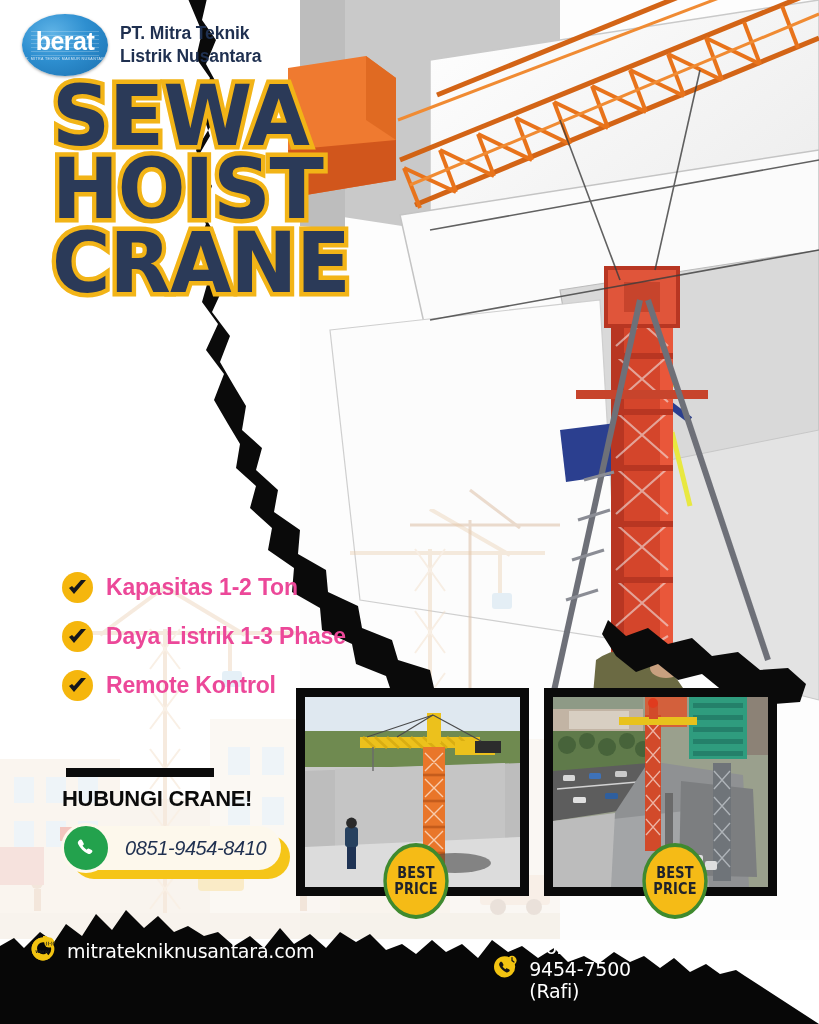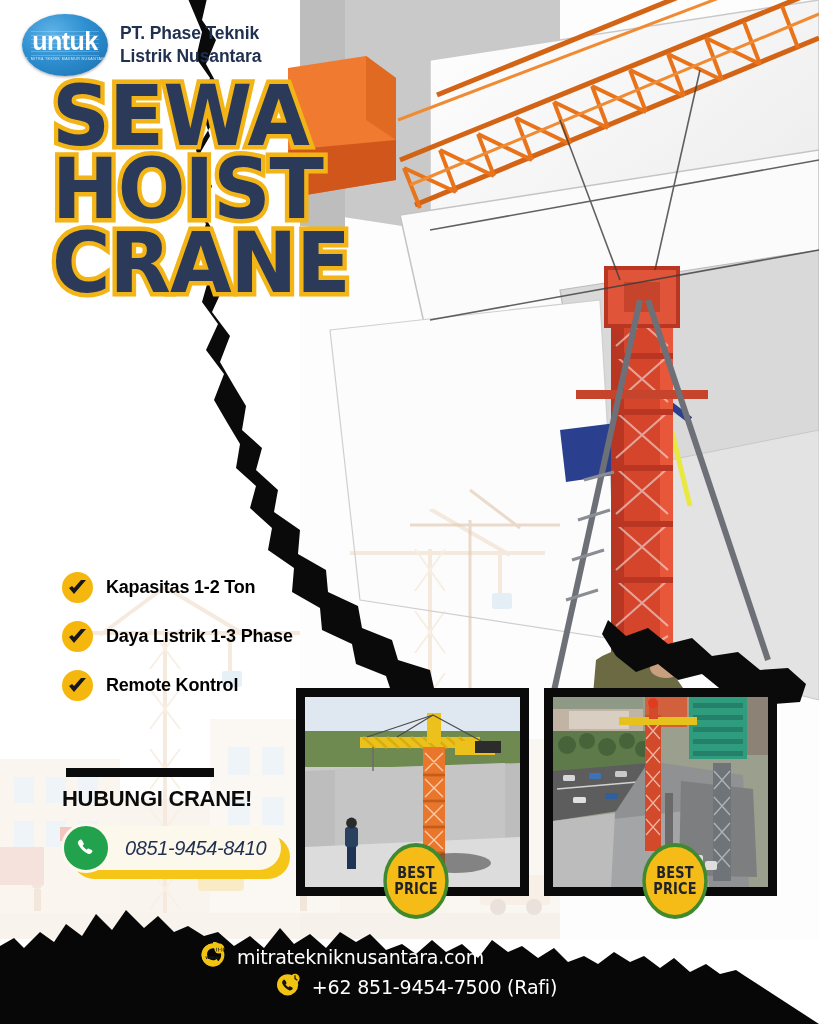--- a/index.html
+++ b/index.html
@@ -55,21 +55,21 @@
   .desc{
     position:absolute;top:452px;left:62px;width:360px;z-index:35;
     color:#2c2c2c;font-size:20.5px;line-height:1.46;letter-spacing:-.2px;
   }
 
   
   .features{position:absolute;top:565px;left:62px;z-index:35;}
   .feat{display:flex;align-items:center;gap:13px;height:44px;margin-bottom:5px;}
   .tick{width:31px;height:31px;border-radius:50%;background:#f5b60d;flex:none;position:relative;}
   .tick svg{position:absolute;left:6px;top:7px;}
-  .feat-label{color:#000000;font-size:18px;font-weight:700;letter-spacing:-.2px;white-space:nowrap;}
+  .feat-label{color:#ec4899;font-size:23px;font-weight:700;letter-spacing:-.2px;white-space:nowrap;}
 
   
   .rule{position:absolute;top:768px;left:66px;width:148px;height:9px;background:#0b0b0b;z-index:35;}
   .contact-title{position:absolute;top:786px;left:62px;z-index:35;color:#0b0b0b;font-size:22px;font-weight:700;letter-spacing:-.3px;}
   .wa{position:absolute;top:826px;left:63px;z-index:35;}
   .wa-shadow{position:absolute;left:9px;top:9px;width:218px;height:44px;border-radius:26px;background:#f5c518;}
   .wa-pill{position:relative;width:218px;height:44px;border-radius:26px;background:#fdf8ec;display:flex;align-items:center;}
   .wa-num{margin-left:62px;color:#1f3050;font-size:20px;font-weight:400;font-style:italic;letter-spacing:-.4px;}
   .wa-circle{
     position:absolute;left:-2px;top:-3px;width:50px;height:50px;border-radius:50%;
@@ -87,21 +87,21 @@
     display:flex;flex-direction:column;align-items:center;justify-content:center;
     color:#20232b;font-family:"DejaVu Sans",sans-serif;font-weight:700;font-size:15px;line-height:1.08;
     letter-spacing:.2px;transform:scaleX(.86);
   }
   .best1{left:378px;top:843px;}
   .best2{left:637px;top:843px;}
 
   
   .footer{position:absolute;left:0;bottom:0;width:819px;height:118px;z-index:45;}
   .footer-bg{position:absolute;inset:0;}
-  .footer-row{position:absolute;bottom:22px;left:0;width:654px;display:flex;align-items:center;flex-direction:column;}
+  .footer-row{position:absolute;bottom:22px;left:0;width:654px;display:flex;align-items:flex-start;}
   .fitem{display:flex;align-items:center;gap:11px;color:#ffffff;font-size:19px;letter-spacing:-.2px;font-family:"DejaVu Sans",sans-serif;}
   .fitem.web{margin-left:30px;}
   .fitem.tel{margin-left:178px;}
 </style>
 </head>
 <body>
 
 <div class="poster">
 
   <div class="cad-bg">
@@ -325,25 +325,25 @@
       l8 -28 l-14 -24 l10 -26 l-16 -26 l14 -24 l-8 -24 l16 -26
       l-12 -22 l10 -24 l-14 -20 l6 -26 z"></path>
     <path fill="#0a0a0a" d="
       M608 620 l18 16 l22 -8 l20 16 l24 -6 l20 18 l26 -4 l22 18 l28 -2
       l18 16 l-6 18 l-26 2 l-24 -16 l-26 4 l-22 -18 l-24 6 l-20 -16
       l-22 8 l-20 -16 l-14 -22 z"></path>
   </svg>
 
   <div class="header">
     <div class="logo-badge">
-      <div class="logo-word">untuk</div>
+      <div class="logo-word">berat</div>
       <div class="logo-sub">PT. MITRA TEKNIK MAKMUR NUSANTARA</div>
     </div>
     <div>
-      <div class="company">PT. Phase Teknik</div>
+      <div class="company">PT. Mitra Teknik</div>
       <div class="company">Listrik Nusantara</div>
     </div>
   </div>
 
   <div class="headline">
     <div class="hl-line l1">SEWA</div>
     <div class="hl-line l2">HOIST</div>
     <div class="hl-line l3">CRANE</div>
   </div>
 

